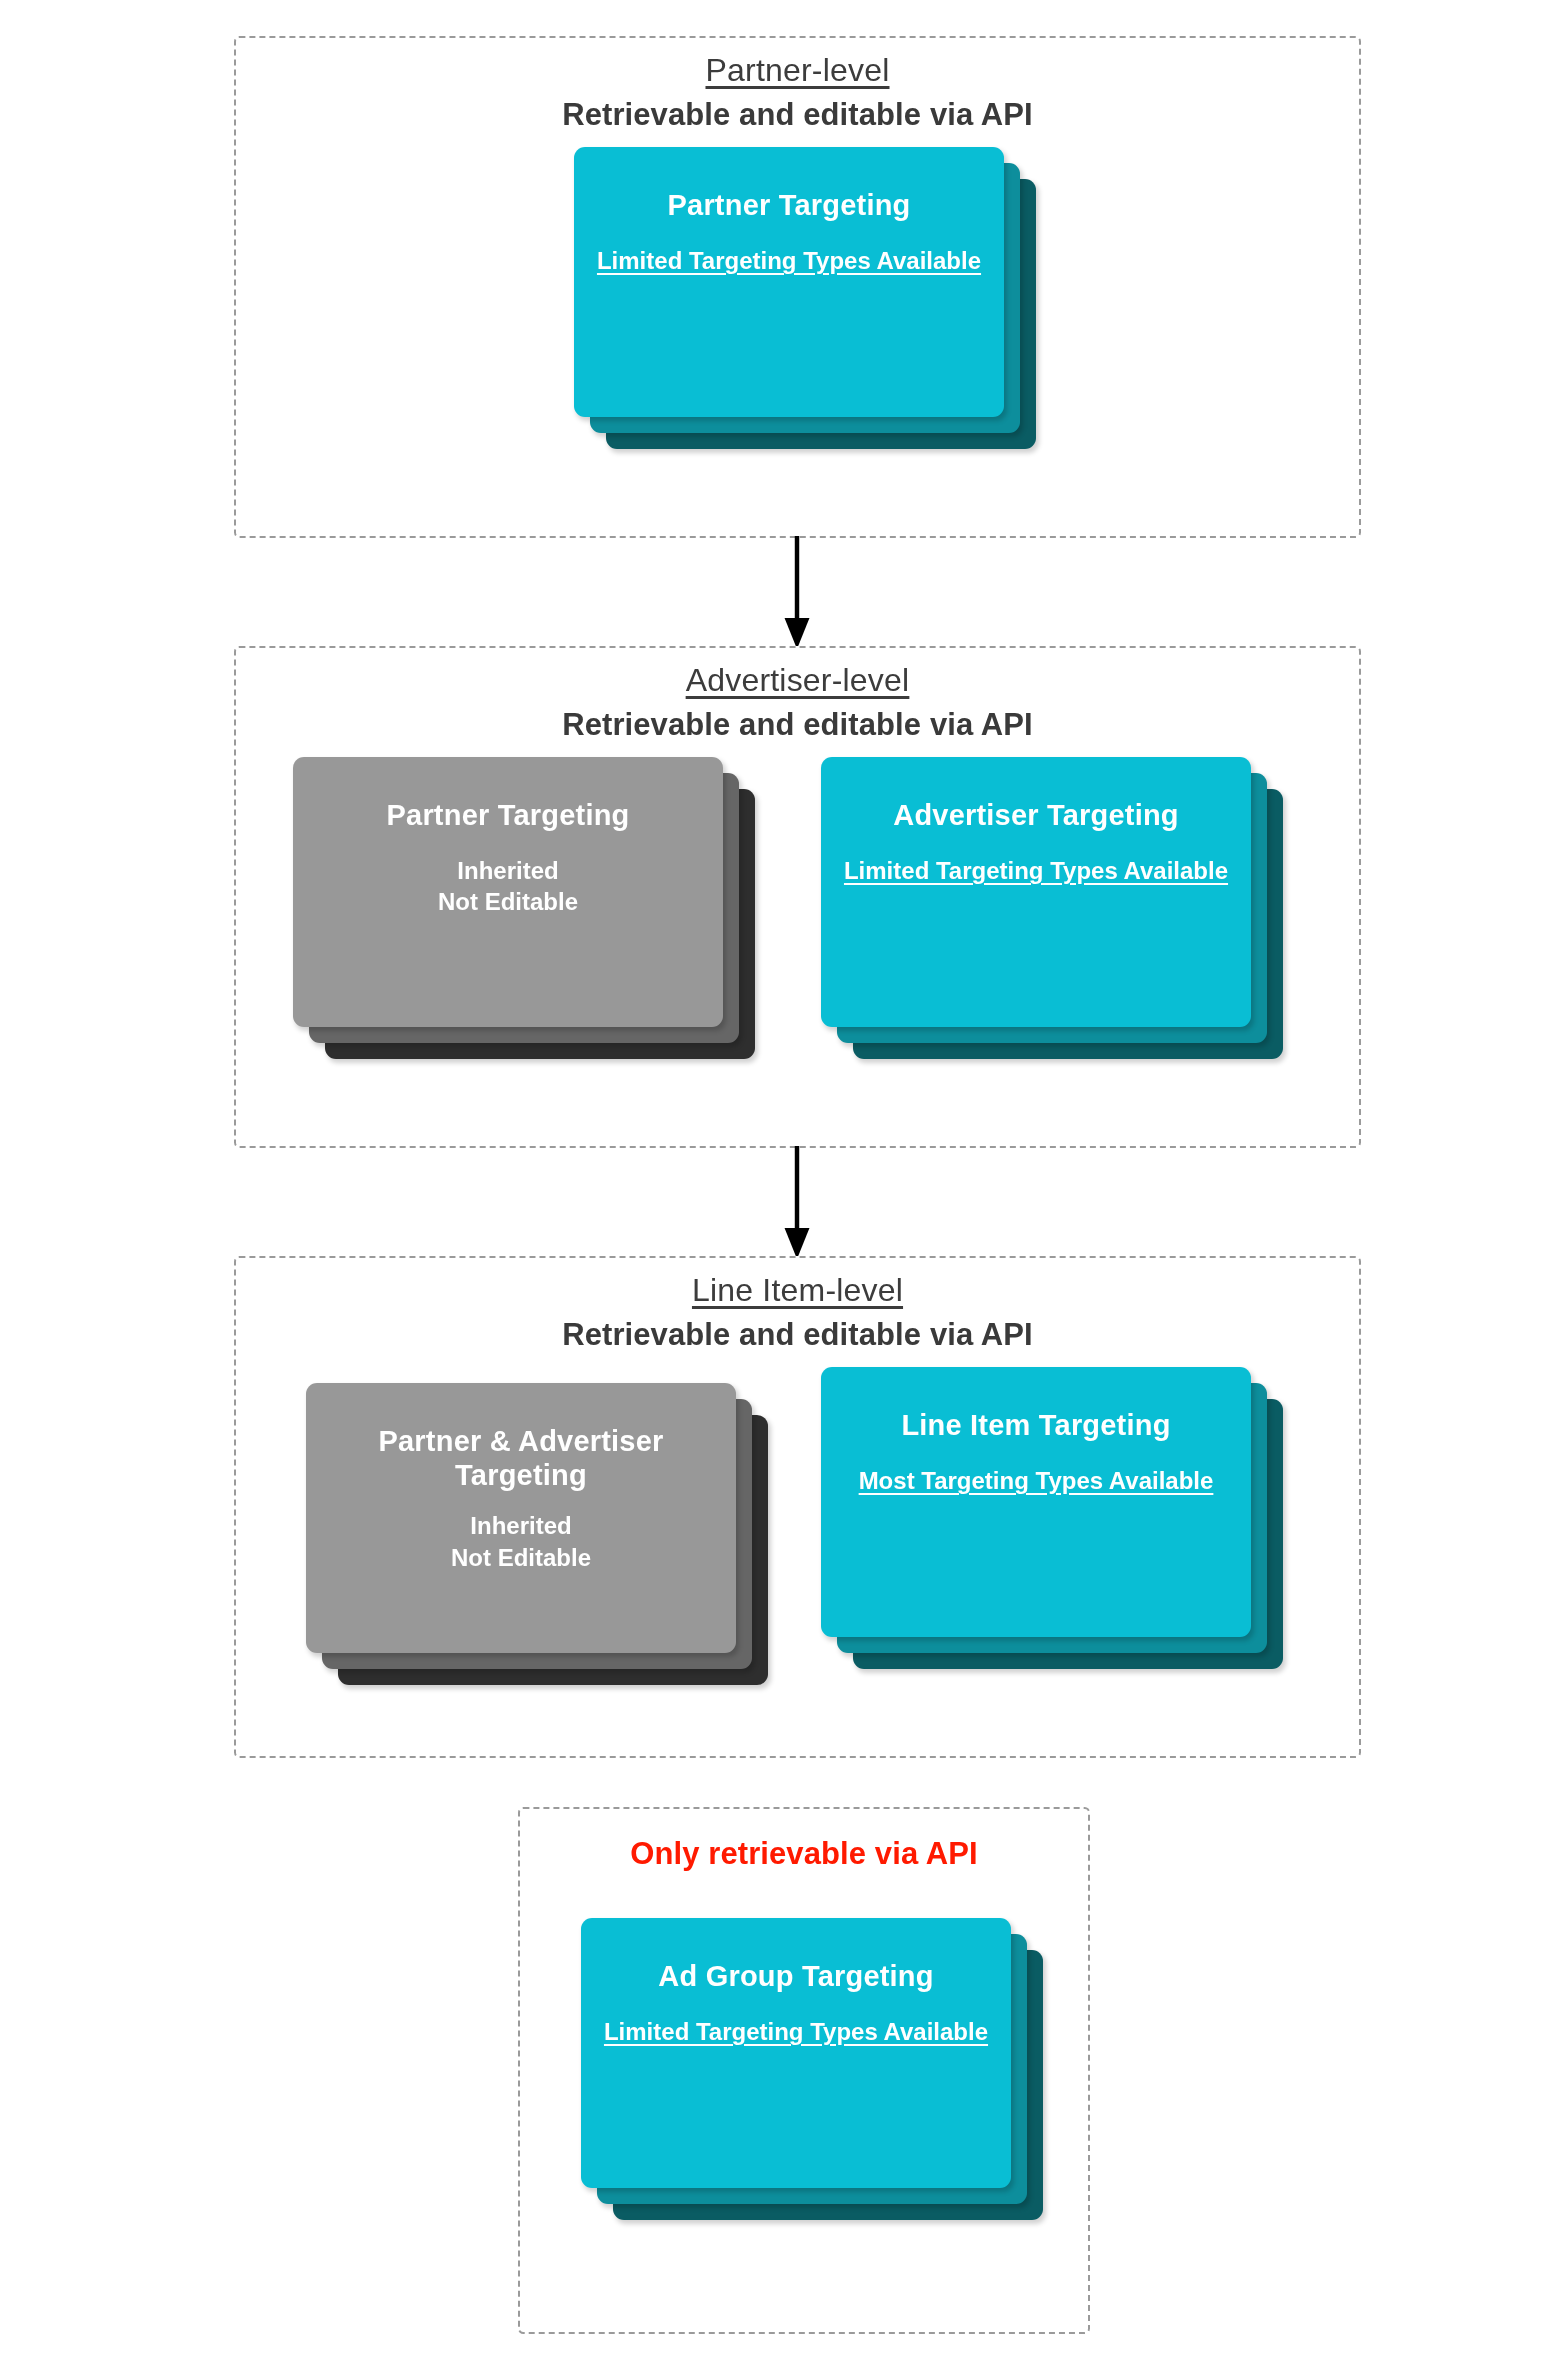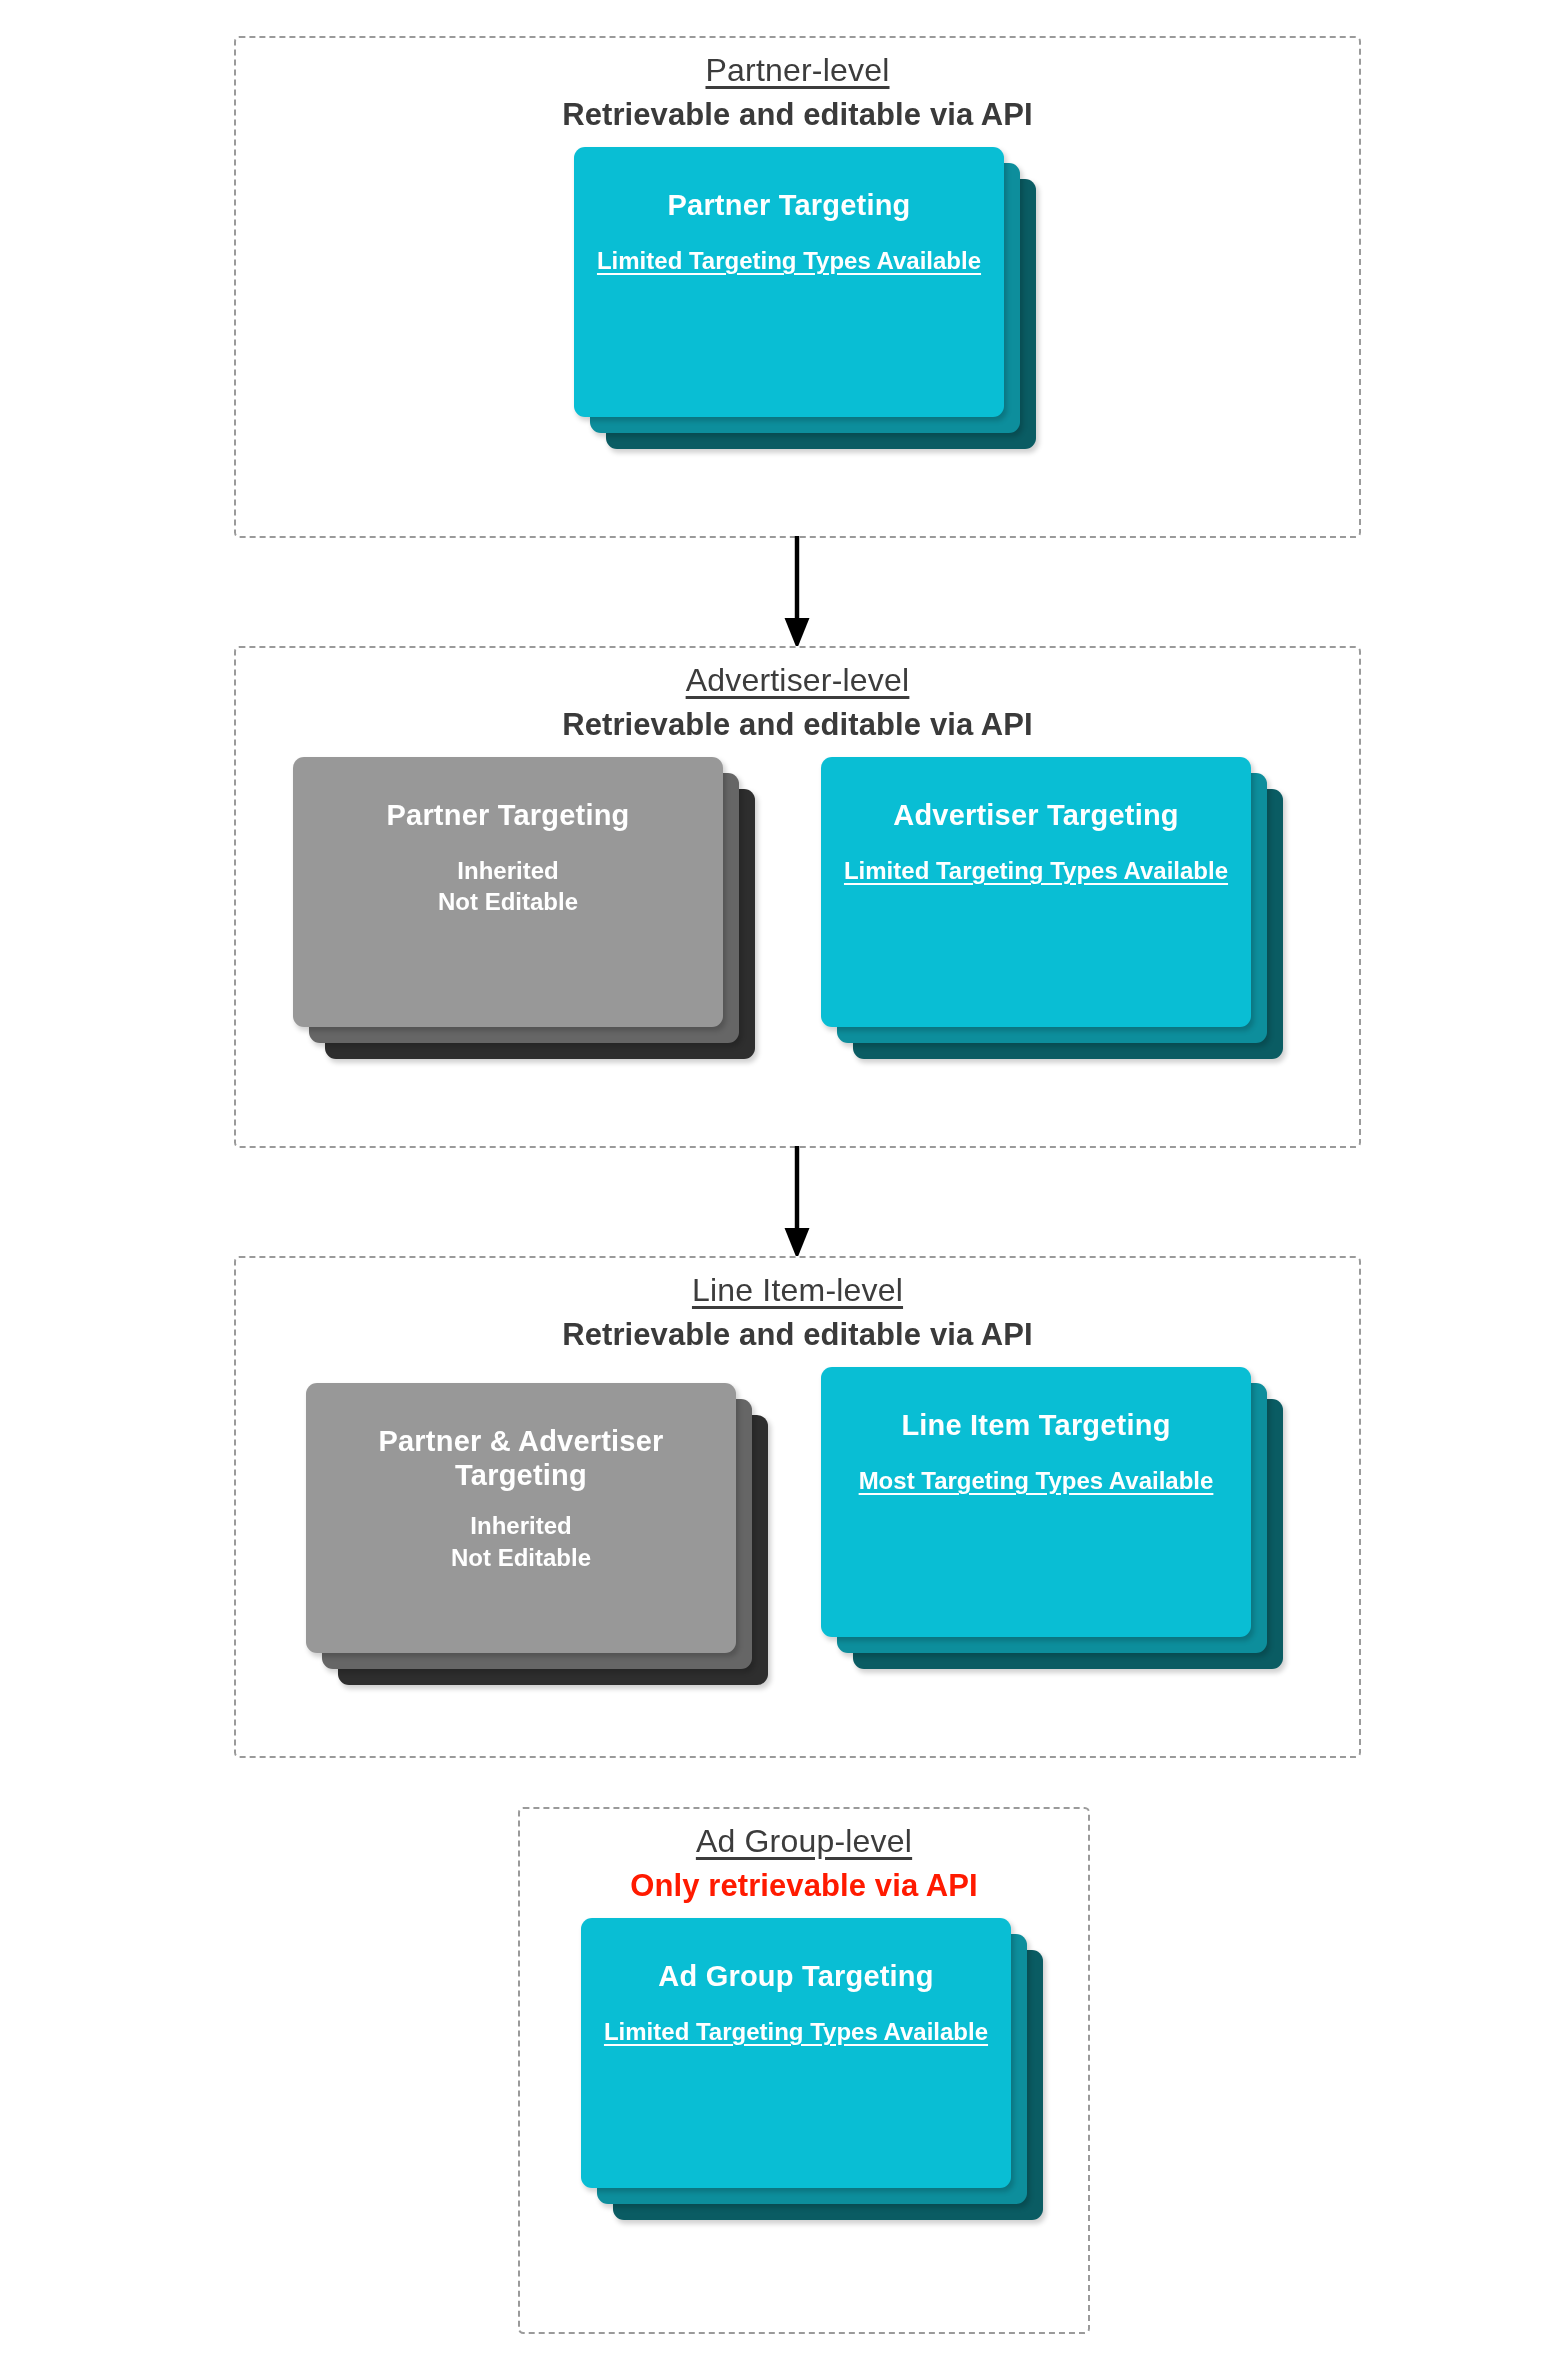--- a/index.html
+++ b/index.html
@@ -206,21 +206,20 @@
       <div class="layer mid"></div>
       <div class="layer front">
         <div class="card-title">Line Item Targeting</div>
         <div class="card-note link">Most Targeting Types Available</div>
       </div>
     </div>
   </div>
 
   <div class="level-box" id="level-adgroup">
     <div class="level-head">
-      <span class="level-title">Ad Group-level</span>
       <span class="level-sub danger">Only retrievable via API</span>
     </div>
 
     <div class="stack cyan" style="left:61px; top:109px;padding-left:8px;">
       <div class="layer back"></div>
       <div class="layer mid"></div>
       <div class="layer front">
         <div class="card-title">Ad Group Targeting</div>
         <div class="card-note link">Limited Targeting Types Available</div>
       </div>

